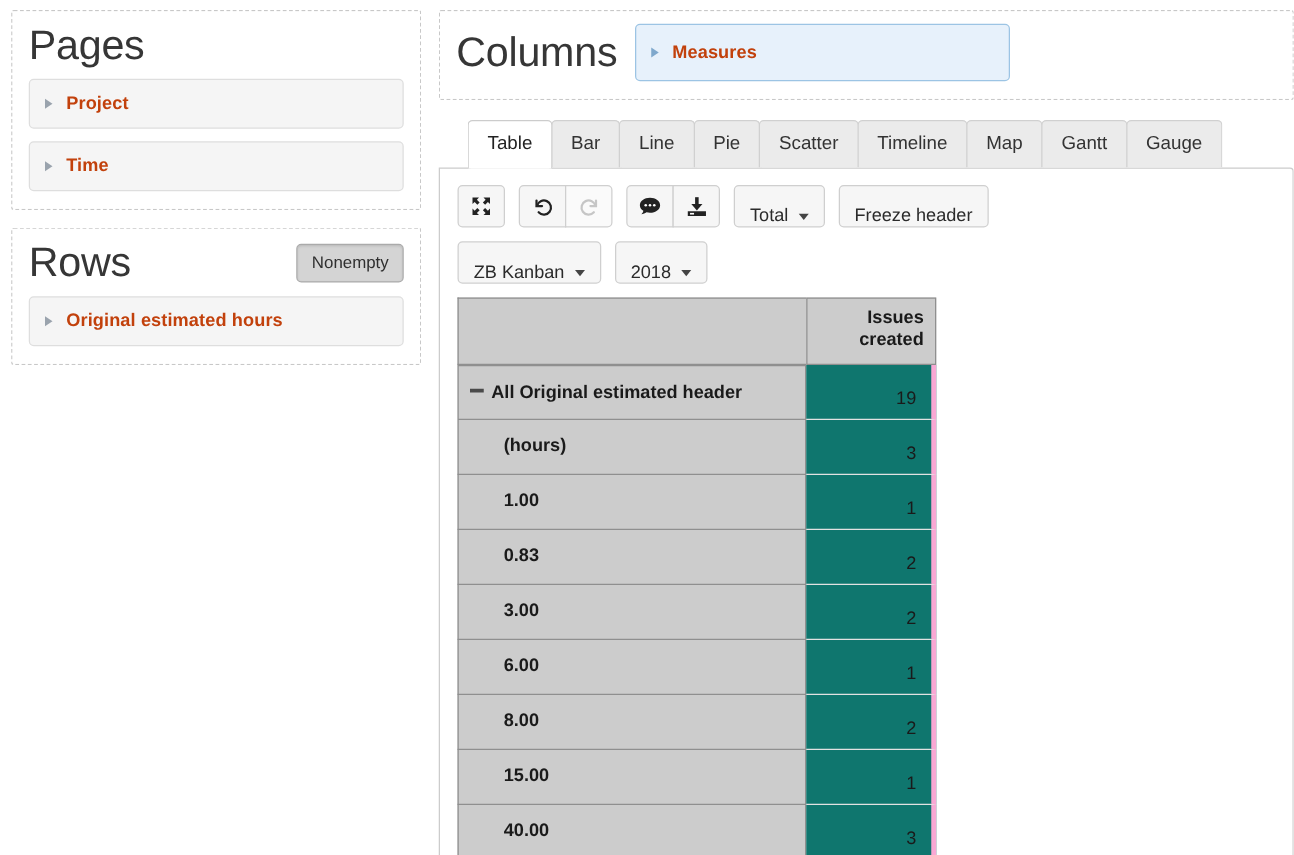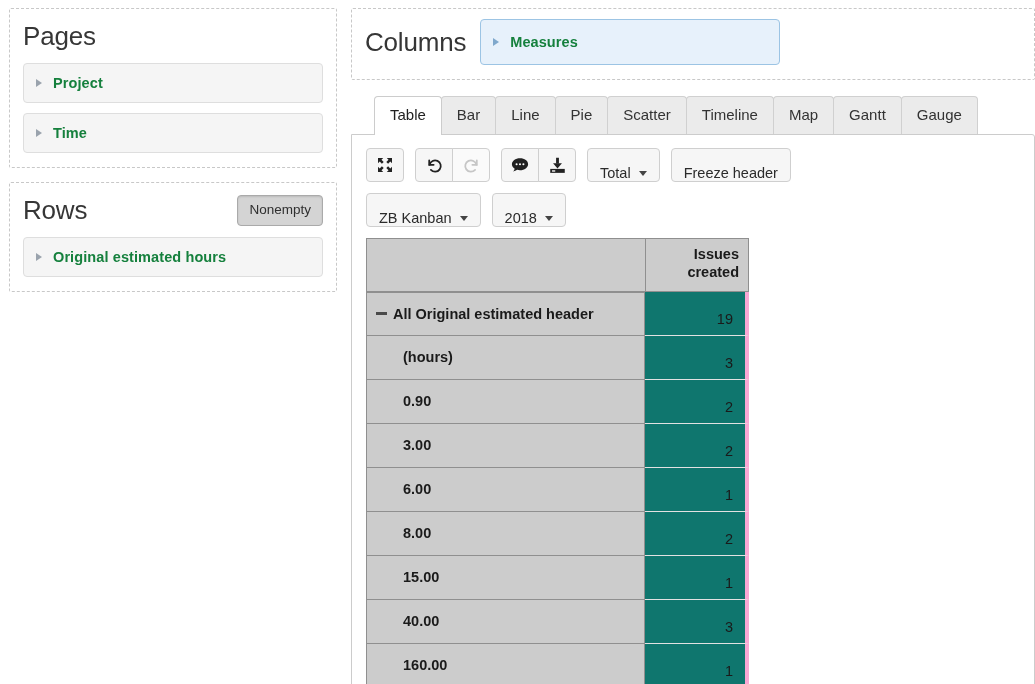--- a/index.html
+++ b/index.html
@@ -39,21 +39,21 @@
 
   .panel-head {
     display: flex;
     align-items: center;
     justify-content: space-between;
     min-height: 34px;
     margin-bottom: 4px;
   }
 
   .panel-title {
-    font-size: 26px;
+    font-size: 33px;
     font-weight: 400;
     color: #363636;
     line-height: 30px;
     letter-spacing: -0.2px;
   }
 
   .nonempty-btn {
     font-size: 13.5px;
     color: #2f2f2f;
     background: #d4d4d4;
@@ -85,21 +85,21 @@
     border-top: 4.5px solid transparent;
     border-bottom: 4.5px solid transparent;
     border-left: 6px solid #9aa3ad;
     margin-right: 11px;
     flex: 0 0 auto;
   }
 
   .dim-chip .chip-label {
     font-size: 14.5px;
     font-weight: bold;
-    color: #15803d;
+    color: #c2410c;
     letter-spacing: 0.1px;
   }
 
   .dim-chip.measures {
     background: #e7f1fb;
     border: 1px solid #9cc4e4;
   }
 
   .dim-chip.measures .caret {
     border-left-color: #7fa8cc;
@@ -492,21 +492,25 @@
         <tbody id="pivot-body">
             <tr class="total-row">
               <td class="row-label"><span class="minus-toggle"></span><span>All Original estimated header</span></td>
               <td class="value">19</td>
             </tr>
             <tr>
               <td class="row-label indent"><span>(hours)</span></td>
               <td class="value">3</td>
             </tr>
             <tr>
-              <td class="row-label indent"><span>0.90</span></td>
+              <td class="row-label indent"><span>1.00</span></td>
+              <td class="value">1</td>
+            </tr>
+            <tr>
+              <td class="row-label indent"><span>0.83</span></td>
               <td class="value">2</td>
             </tr>
             <tr>
               <td class="row-label indent"><span>3.00</span></td>
               <td class="value">2</td>
             </tr>
             <tr>
               <td class="row-label indent"><span>6.00</span></td>
               <td class="value">1</td>
             </tr>

